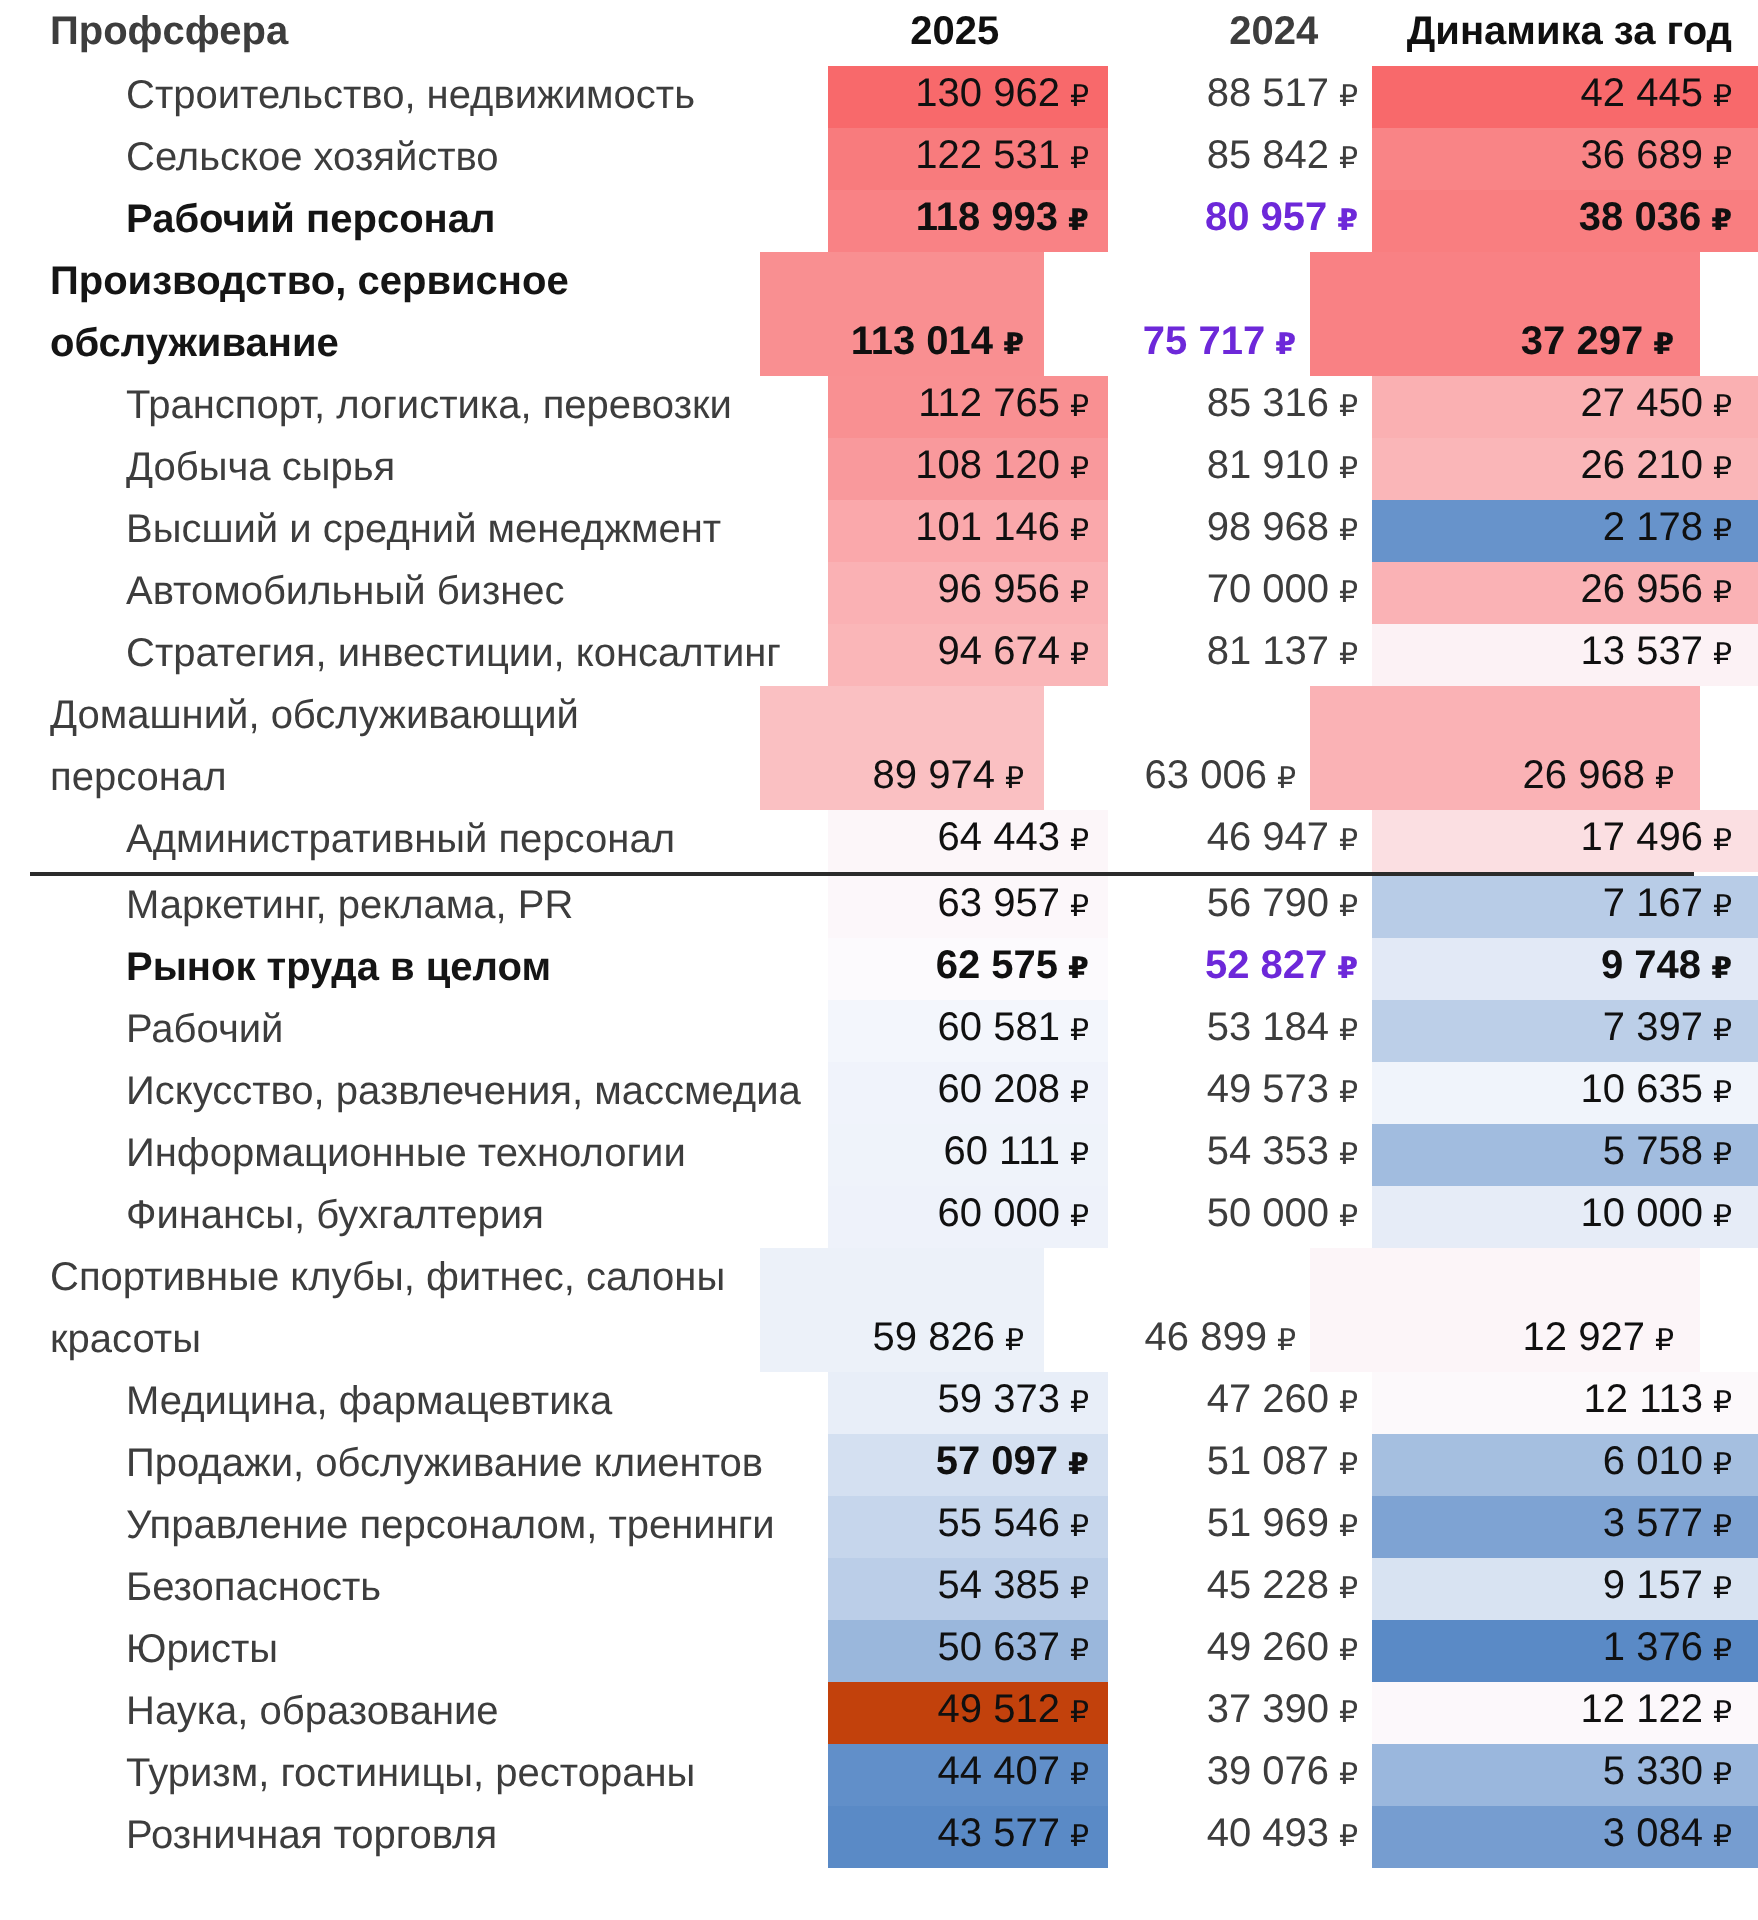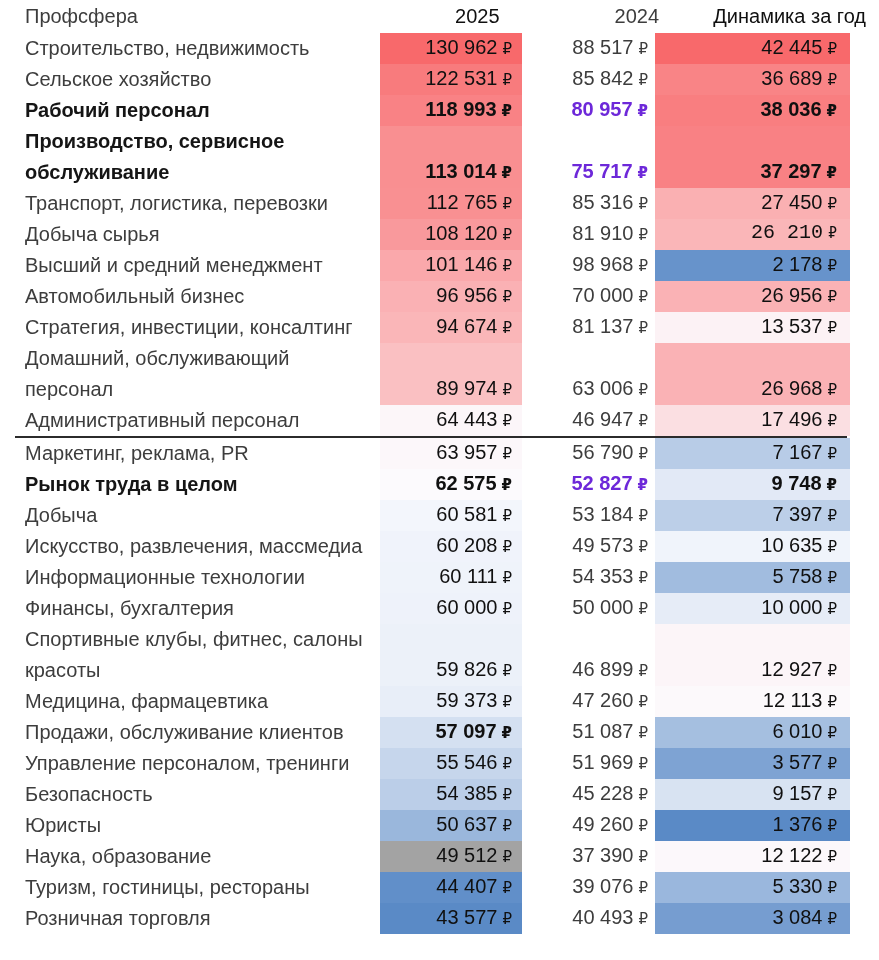--- a/index.html
+++ b/index.html
@@ -10,31 +10,31 @@
     position: relative;
     background: #ffffff;
     overflow: hidden;
     font-family: "Liberation Sans", "DejaVu Sans", sans-serif;
     font-size: 20px;
     color: #111;
   }
   .hrow {
     display: flex;
     height: 33px;
-    font-weight: 400;
+    font-weight: 700;
     color: #151515;
     gap: 36px;
   }
   .hcell {
     display: flex;
     flex-direction: column;
     justify-content: center;
   }
   .row { display: flex; }
-  .row.single { height: 31px; }
+  .row.single { height: 31px; padding-left: 38px; }
   .row.double { height: 62px; }
   .cell {
     display: flex;
     flex-direction: column;
     justify-content: flex-end;
   }
   .col-label {
     width: 380px;
     padding-left: 25px;
     justify-content: center;
@@ -132,21 +132,21 @@
         </div>
       </div>
       <div class="row single">
         <div class="cell col-label">Добыча сырья</div>
         <div class="cell col-2025" style="background: rgb(249, 153, 156);">
           <div class="vline"><span>108 120</span><span class="rub">₽</span></div>
         </div>
         <div class="cell col-2024">
           <div class="vline"><span>81 910</span><span class="rub">₽</span></div>
         </div>
-        <div class="cell col-dyn" style="background: rgb(250, 182, 184); font-family: Liberation Mono, monospace;">
+        <div class="cell col-dyn" style="background: rgb(250, 182, 184);">
           <div class="vline"><span>26 210</span><span class="rub">₽</span></div>
         </div>
       </div>
       <div class="row single">
         <div class="cell col-label">Высший и средний менеджмент</div>
         <div class="cell col-2025" style="background: rgb(250, 168, 171);">
           <div class="vline"><span>101 146</span><span class="rub">₽</span></div>
         </div>
         <div class="cell col-2024">
           <div class="vline"><span>98 968</span><span class="rub">₽</span></div>
@@ -223,21 +223,21 @@
           <div class="vline"><span>62 575</span><span class="rub">₽</span></div>
         </div>
         <div class="cell col-2024">
           <div class="vline"><span>52 827</span><span class="rub">₽</span></div>
         </div>
         <div class="cell col-dyn" style="background: rgb(226, 233, 246);">
           <div class="vline"><span>9 748</span><span class="rub">₽</span></div>
         </div>
       </div>
       <div class="row single">
-        <div class="cell col-label">Добыча</div>
+        <div class="cell col-label">Рабочий</div>
         <div class="cell col-2025" style="background: rgb(243, 246, 252);">
           <div class="vline"><span>60 581</span><span class="rub">₽</span></div>
         </div>
         <div class="cell col-2024">
           <div class="vline"><span>53 184</span><span class="rub">₽</span></div>
         </div>
         <div class="cell col-dyn" style="background: rgb(188, 207, 232);">
           <div class="vline"><span>7 397</span><span class="rub">₽</span></div>
         </div>
       </div>
@@ -345,21 +345,21 @@
         </div>
         <div class="cell col-2024">
           <div class="vline"><span>49 260</span><span class="rub">₽</span></div>
         </div>
         <div class="cell col-dyn" style="background: rgb(90, 138, 198);">
           <div class="vline"><span>1 376</span><span class="rub">₽</span></div>
         </div>
       </div>
       <div class="row single">
         <div class="cell col-label">Наука, образование</div>
-        <div class="cell col-2025" style="background: #a3a3a3;">
+        <div class="cell col-2025" style="background: #c2410c;">
           <div class="vline"><span>49 512</span><span class="rub">₽</span></div>
         </div>
         <div class="cell col-2024">
           <div class="vline"><span>37 390</span><span class="rub">₽</span></div>
         </div>
         <div class="cell col-dyn" style="background: rgb(252, 248, 251);">
           <div class="vline"><span>12 122</span><span class="rub">₽</span></div>
         </div>
       </div>
       <div class="row single">

